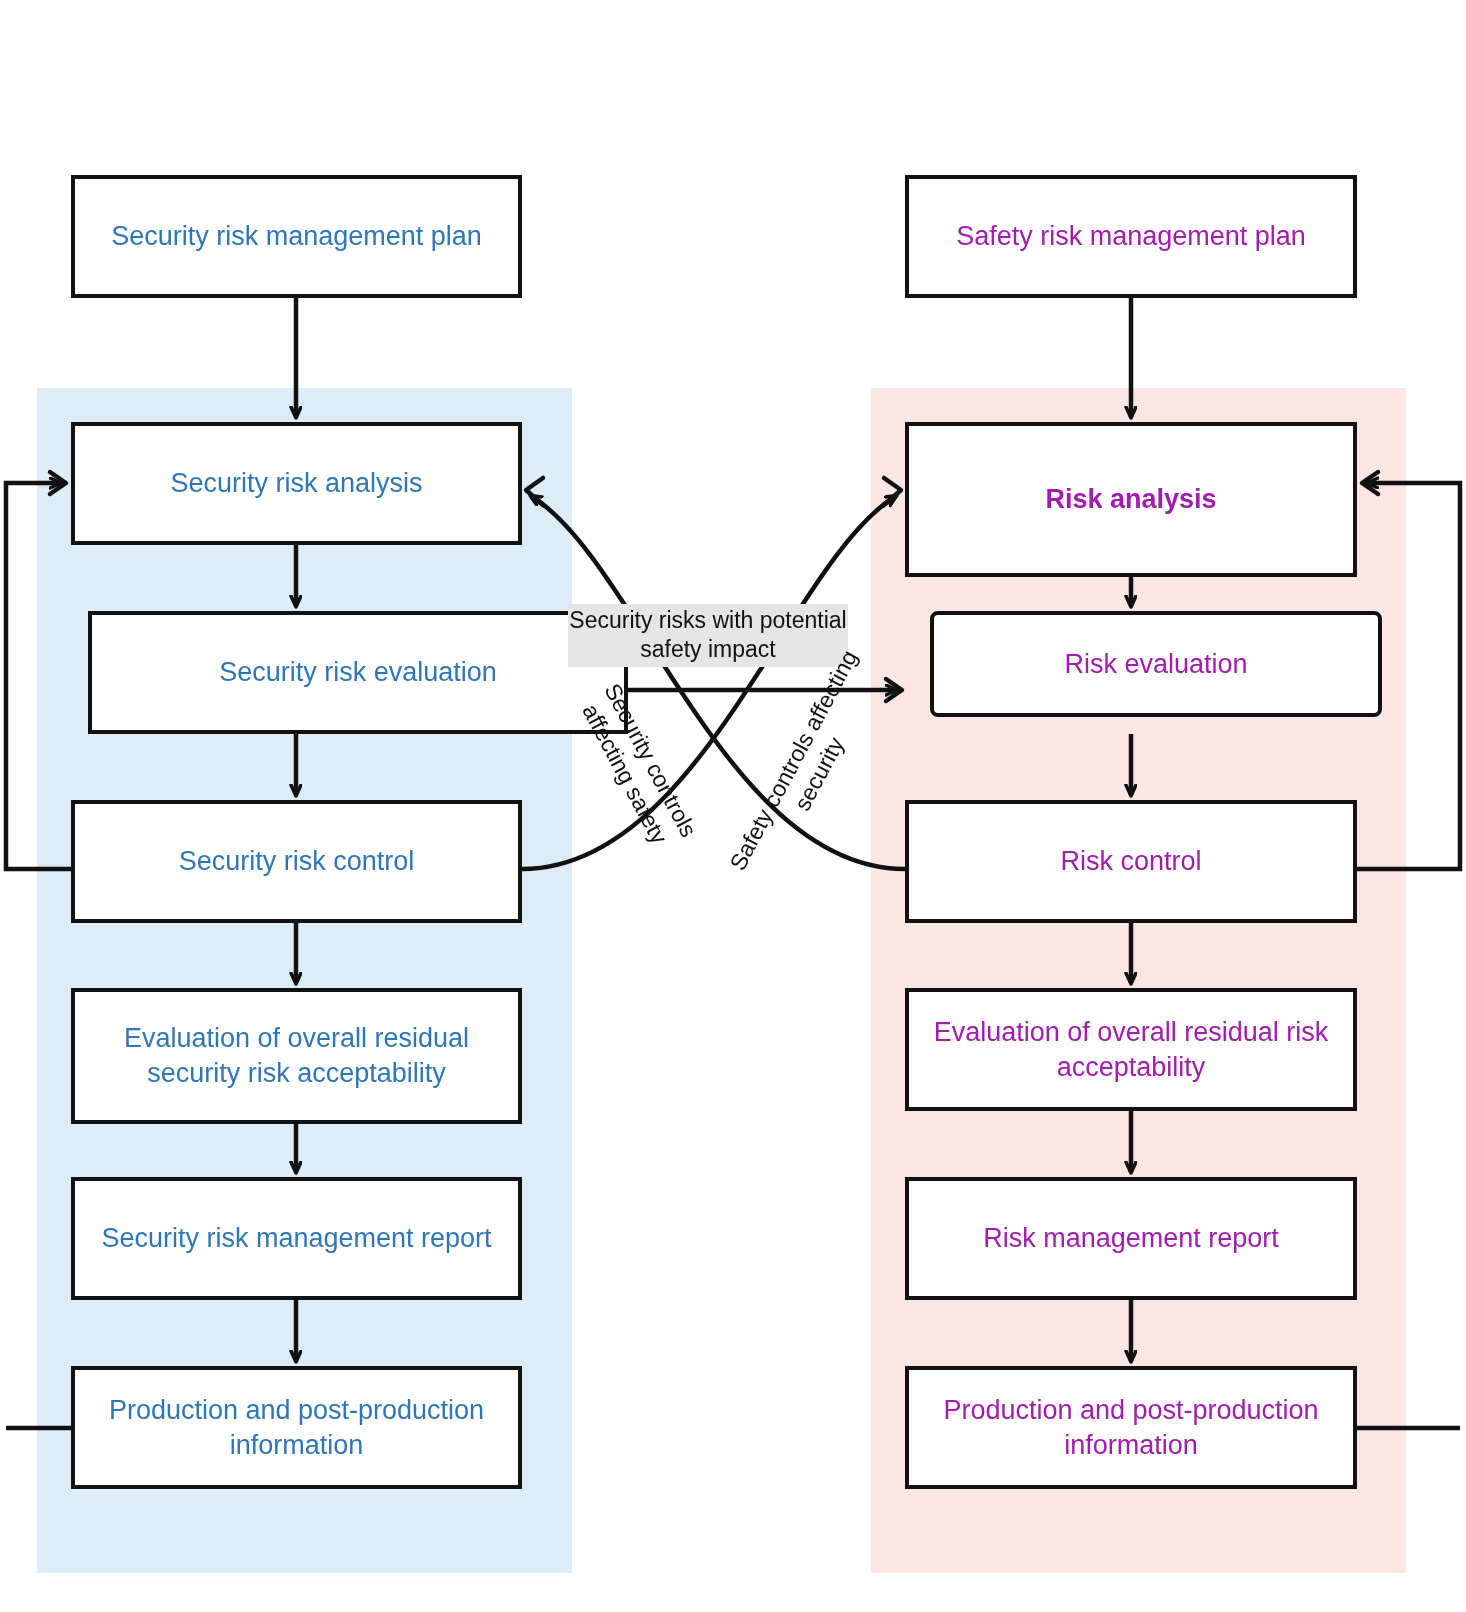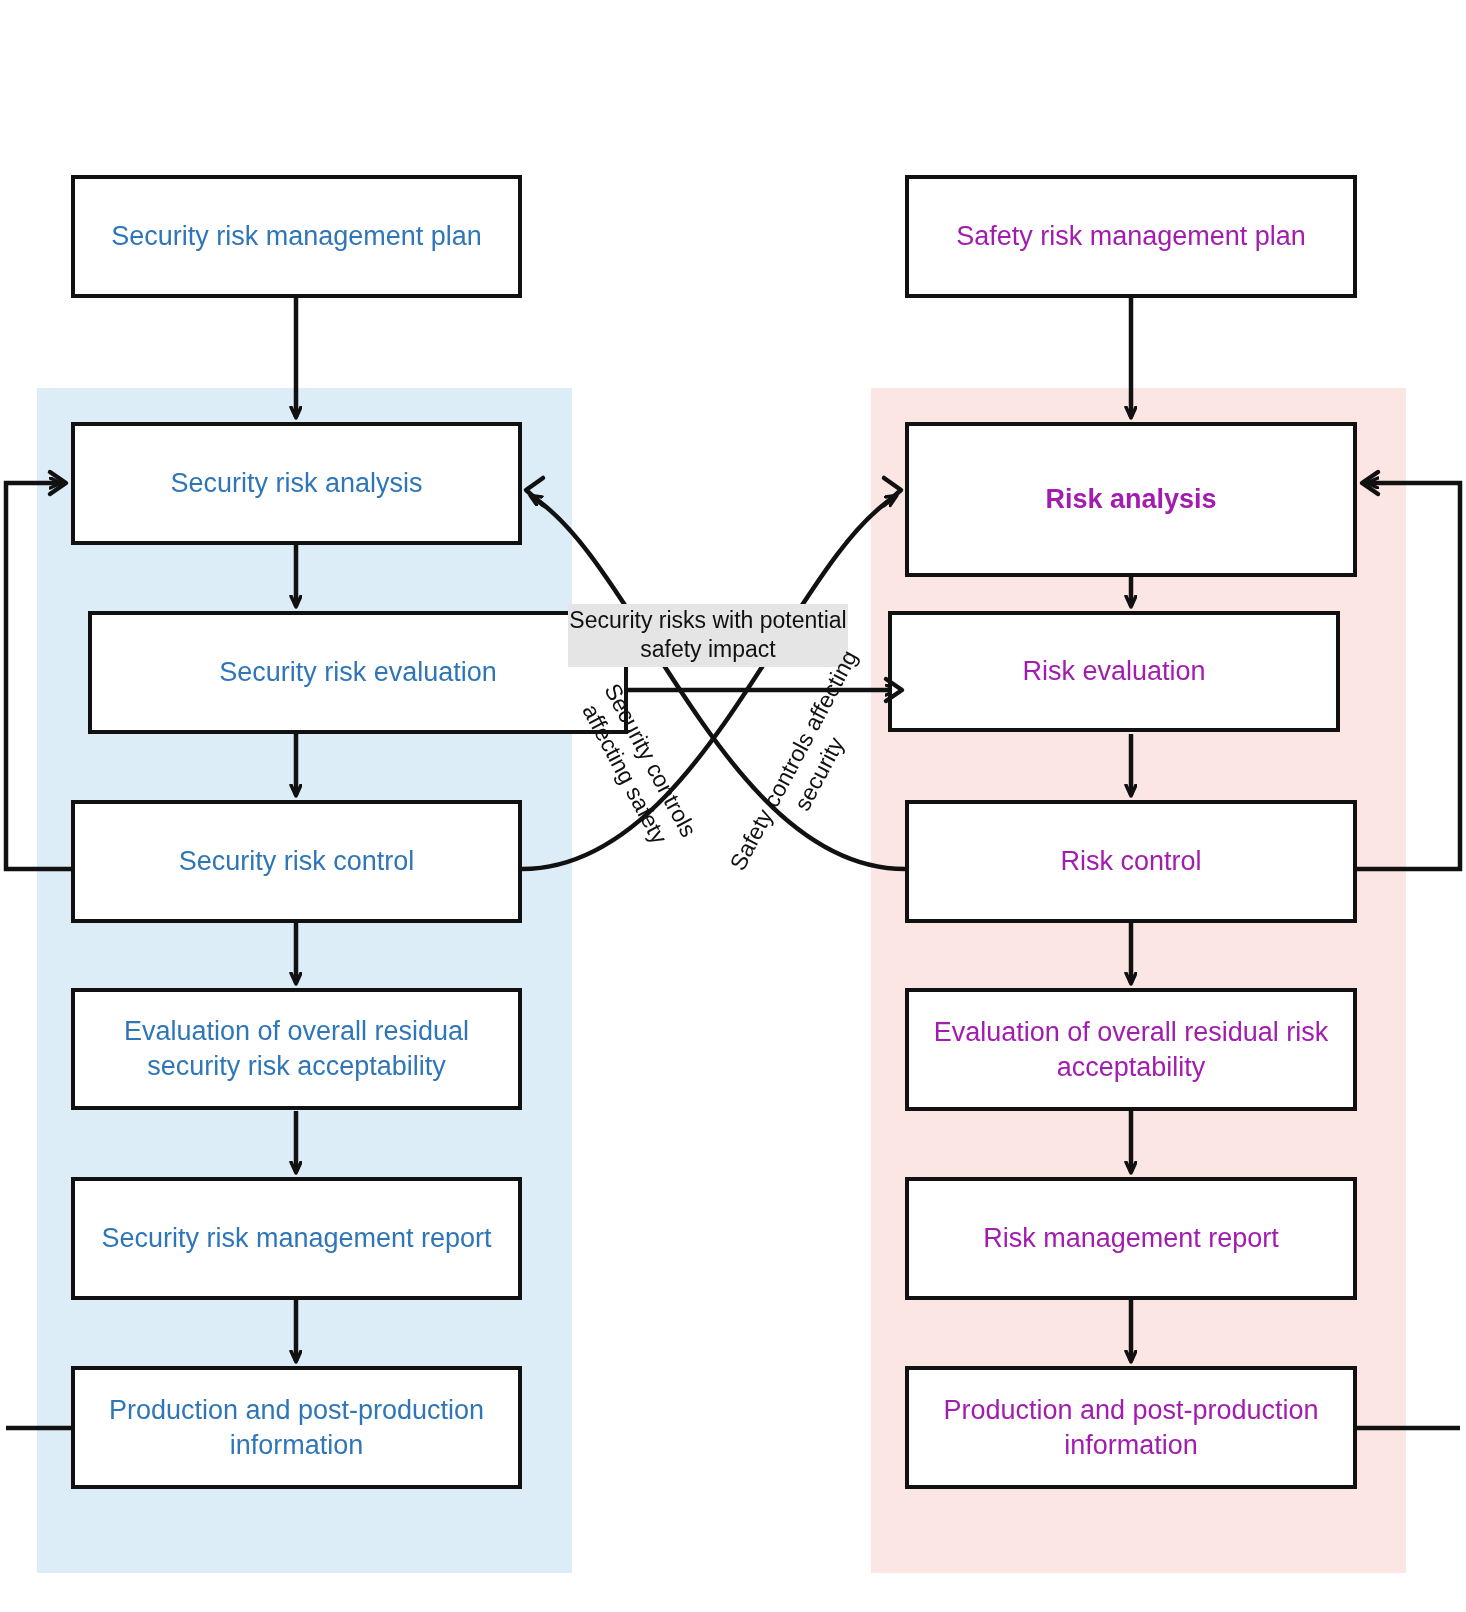--- a/index.html
+++ b/index.html
@@ -170,37 +170,37 @@
   </div>
   <div class="node security" style="left:71px;  top:422px;  width:451px; height:123px;">
     <span>Security risk analysis</span>
   </div>
   <div class="node security" style="left:88px;  top:611px;  width:540px; height:123px;">
     <span>Security risk evaluation</span>
   </div>
   <div class="node security" style="left:71px;  top:800px;  width:451px; height:123px;">
     <span>Security risk control</span>
   </div>
-  <div class="node security" style="left:71px;  top:988px;  width:451px; height:122px;">
+  <div class="node security" style="left:71px;  top:988px;  width:451px; height:136px;">
     <span>Evaluation of overall residual security risk acceptability</span>
   </div>
   <div class="node security" style="left:71px;  top:1177px; width:451px; height:123px;">
     <span>Security risk management report</span>
   </div>
   <div class="node security" style="left:71px;  top:1366px; width:451px; height:123px;">
     <span>Production and post-production information</span>
   </div>
 
   <div class="node safety" style="left:905px; top:175px;  width:452px; height:123px;">
     <span>Safety risk management plan</span>
   </div>
   <div class="node safety" style="left:905px; top:422px;  width:452px; height:155px;font-weight:bold;">
     <span>Risk analysis</span>
   </div>
-  <div class="node safety" style="left:888px; top:611px;  width:452px; height:121px;">
+  <div class="node safety" style="left:930px; top:611px;  width:452px; height:106px;border-radius:8px;">
     <span>Risk evaluation</span>
   </div>
   <div class="node safety" style="left:905px; top:800px;  width:452px; height:123px;">
     <span>Risk control</span>
   </div>
   <div class="node safety" style="left:905px; top:988px;  width:452px; height:123px;">
     <span>Evaluation of overall residual risk acceptability</span>
   </div>
   <div class="node safety" style="left:905px; top:1177px; width:452px; height:123px;">
     <span>Risk management report</span>

